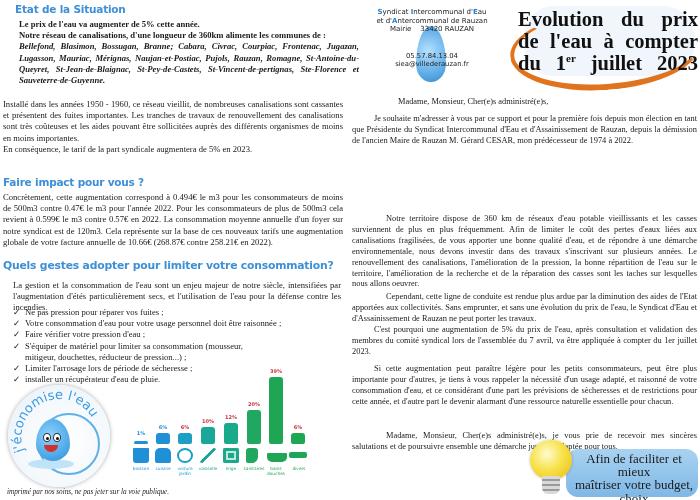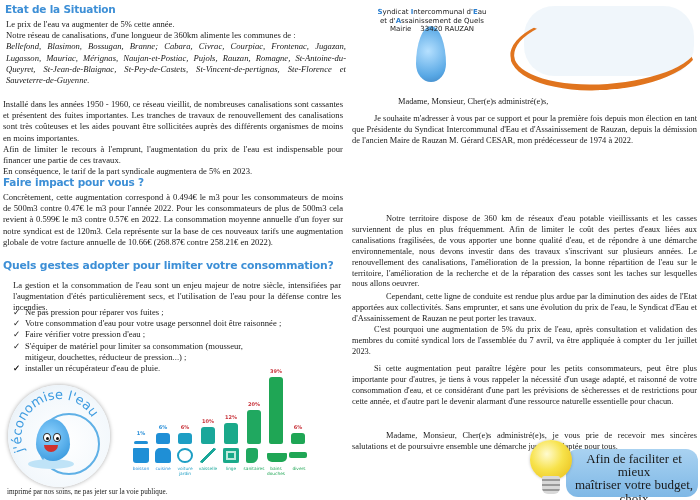--- a/index.html
+++ b/index.html
@@ -6,22 +6,22 @@
   html, body { width: 700px; height: 500px; overflow: hidden; background: #ffffff; }
   body { position: relative; font-family: "Liberation Serif", serif; color: #1a1a1a; }
 
   .left-col { position: absolute; left: 3px; top: 0; width: 342px; height: 500px; }
   .right-col { position: absolute; left: 352px; top: 0; width: 346px; height: 500px; }
 
   .h-section { font-family: "DejaVu Sans", sans-serif; color: #3d8fd6; font-weight: bold; font-size: 10.5px; letter-spacing: -0.2px; }
   .p { font-size: 8.6px; line-height: 11.2px; text-align: justify; }
   .it { font-style: italic; }
 
-  #h1 { position: absolute; top: 3px; left: 2px; }
-  #p-intro { position: absolute; top: 19px; left: 3px; width: 340px; }
+  #h1 { position: absolute; top: 3px; left: 12px; }
+  #p-intro { position: absolute; top: 19px; left: 16px; width: 340px; font-weight: bold; }
   #p-install { position: absolute; top: 99px; left: 0; width: 340px; }
   #h2 { position: absolute; top: 176px; left: 0; }
   #p-impact { position: absolute; top: 192px; left: 0; width: 340px; }
   #h3 { position: absolute; top: 259px; left: 0; font-size: 10.8px; }
   #p-gestes { position: absolute; top: 280px; left: 10px; width: 328px; }
   ul.checks { list-style: none; position: absolute; top: 307px; left: 10px; width: 328px; }
   ul.checks li { font-size: 8.6px; line-height: 11.2px; padding-left: 12px; position: relative; text-align: justify; }
   ul.checks li .chk { position: absolute; left: 0; top: 0; }
 
   
@@ -37,21 +37,21 @@
   #logo .puddle { position: absolute; left: 20px; top: 74px; width: 46px; height: 10px; background: #bfe3f7; border-radius: 50%; }
 
   
   #chart { position: absolute; left: 125px; top: 352px; width: 180px; height: 136px; }
   .bar-group { position: absolute; bottom: 44px; width: 14px; }
   .bar { width: 14px; border-radius: 3px 3px 2px 2px; position: absolute; bottom: 0; left: 0; }
   .bar-label { position: absolute; width: 24px; left: -5px; text-align: center; font-family: "DejaVu Sans", sans-serif; font-size: 5px; font-weight: bold; }
   .cat-icon { position: absolute; top: 96px; width: 16px; height: 15px; border-radius: 2px; }
   .cat-label { position: absolute; top: 114px; width: 24px; text-align: center; font-family: "DejaVu Sans", sans-serif; font-size: 4.3px; line-height: 5px; }
 
-  #footer { position: absolute; left: 4px; top: 488px; font-size: 7.2px; }
+  #footer { position: absolute; left: 4px; top: 488px; font-size: 7.2px; font-style: italic; }
 
   
   #org-block { position: absolute; left: 10px; top: 8px; width: 140px; text-align: center; font-family: "DejaVu Sans", sans-serif; font-size: 7px; line-height: 8.6px; color: #222; }
   #org-block .cap { color: #2a7fd0; font-weight: bold; }
   #org-drop { position: absolute; left: 64px; top: 26px; width: 30px; height: 56px; background: radial-gradient(circle at 40% 45%, #a9dbff 0%, #3a98e0 70%, #1f6fb8 100%);
     border-radius: 50% 50% 50% 50% / 68% 68% 32% 32%; opacity: 0.85; }
   #contact { position: absolute; left: 10px; top: 52px; width: 140px; text-align: center; font-family: "DejaVu Sans", sans-serif; font-size: 6.8px; line-height: 8.4px; color: #222; }
 
   #title-box { position: absolute; left: 158px; top: 2px; width: 190px; height: 84px; }
   #title-swoosh { position: absolute; left: 0; top: 8px; width: 190px; height: 80px; border-radius: 50%; border-bottom: 6px solid #e0741e; border-left: 4px solid #e0741e; border-right: 2px solid transparent; border-top: 2px solid transparent; transform: rotate(-4deg); }
@@ -83,35 +83,34 @@
 
 <div class="left-col">
   <div id="h1" class="h-section">Etat de la Situation</div>
   <div id="p-intro" class="p">
     <div>Le prix de l'eau va augmenter de 5% cette année.</div>
     <div>Notre réseau de canalisations, d'une longueur de 360km alimente les communes de :</div>
     <div class="it">Bellefond, Blasimon, Bossugan, Branne; Cabara, Civrac, Courpiac, Frontenac, Jugazan, Lugasson, Mauriac, Mérignas, Naujan-et-Postiac, Pujols, Rauzan, Romagne, St-Antoine-du-Queyret, St-Jean-de-Blaignac, St-Pey-de-Castets, St-Vincent-de-pertignas, Ste-Florence et Sauveterre-de-Guyenne.</div>
   </div>
   <div id="p-install" class="p">
     <div>Installé dans les années 1950 - 1960, ce réseau vieillit, de nombreuses canalisations sont cassantes et présentent des fuites importantes. Les tranches de travaux de renouvellement des canalisations sont très coûteuses et les aides pouvant être sollicitées auprès des différents organismes de moins en moins importantes.</div>
-    <div>Afin de limiter le recours à l'emprunt, l'augmentation du prix de l'eau est indispensable pour financer une partie de ces travaux.</div>
     <div>En conséquence, le tarif de la part syndicale augmentera de 5% en 2023.</div>
   </div>
 
   <div id="h2" class="h-section">Faire impact pour vous ?</div>
   <div id="p-impact" class="p">Concrètement, cette augmentation correspond à 0.494€ le m3 pour les consommateurs de moins de 500m3 contre 0.47€ le m3 pour l'année 2022. Pour les consommateurs de plus de 500m3 cela revient à 0.599€ le m3 contre 0.57€ en 2022. La consommation moyenne annuelle d'un foyer sur notre syndicat est de 120m3. Cela représente sur la base de ces nouveaux tarifs une augmentation globale de votre facture annuelle de 10.66€ (268.87€ contre 258.21€ en 2022).</div>
 
   <div id="h3" class="h-section">Quels gestes adopter pour limiter votre consommation?</div>
   <div id="p-gestes" class="p">La gestion et la consommation de l'eau sont un enjeu majeur de notre siècle, intensifiées par l'augmentation d'étés particulièrement secs, et l'utilisation de l'eau pour la défense contre les incendies.</div>
   <ul class="checks">
     <li><span class="chk">✓</span><span>Ne pas pression pour réparer vos fuites ;</span></li>
     <li><span class="chk">✓</span><span>Votre consommation d'eau pour votre usage personnel doit être raisonnée ;</span></li>
     <li><span class="chk">✓</span><span>Faire vérifier votre pression d'eau ;</span></li>
     <li style="width:230px"><span class="chk">✓</span><span>S'équiper de matériel pour limiter sa consommation (mousseur, mitigeur, douchettes, réducteur de pression...) ;</span></li>
-    <li><span class="chk">✓</span></li>
+    <li><span class="chk">✓</span><span>Limiter l'arrosage lors de période de sécheresse ;</span></li>
     <li><span class="chk">✓</span><span>installer un récupérateur d'eau de pluie.</span></li>
   </ul>
 
   <div id="logo">
     <svg class="arc-text" viewBox="0 0 102 102">
       <defs>
           <path id="arcp" d="M 16 66 A 38 38 0 1 1 88 62"></path>
         </defs>
       <text font-family="DejaVu Sans, sans-serif" font-size="13" fill="#3d9be0"><textPath href="#arcp">j'économise l'eau</textPath></text>
     </svg>
@@ -179,28 +178,37 @@
   <div id="footer">imprimé par nos soins, ne pas jeter sur la voie publique.</div>
 </div>
 
 <div class="right-col">
   <div id="org-drop"></div>
   <div id="org-block">
     <div>
       <span class="cap">S</span><span>yndicat </span><span class="cap">I</span><span>ntercommunal d'</span><span class="cap">E</span><span>au</span>
     </div>
     <div>
-      <span>et d'</span><span class="cap">A</span><span>ssainissement de Quels</span>
+      <span>et d'</span><span class="cap">A</span><span>ntercommunal de Rauzan</span>
     </div>
     <div style="white-space:pre">Mairie    33420 RAUZAN</div>
+  </div>
+  <div id="contact">
+    <div>05.57.84.13.04</div>
+    <div>siea@villederauzan.fr</div>
   </div>
 
   <div id="title-box">
     <div id="title-bg"></div>
     <div id="title-swoosh"></div>
+    <div id="title-text">
+      <div>Evolution du prix</div>
+      <div>de l'eau à compter</div>
+      <div><span>du 1</span><span class="sup">er</span><span> juillet 2023</span></div>
+    </div>
   </div>
 
   <div id="greeting" class="rp">Madame, Monsieur, Cher(e)s administré(e)s,</div>
   <div id="r-p1" class="rp"><span class="ind"></span><span>Je souhaite m'adresser à vous par ce support et pour la première fois depuis mon élection en tant que Présidente du Syndicat Intercommunal d'Eau et d'Assainissement de Rauzan, depuis la démission de l'ancien Maire de Rauzan M. Gérard CESAR, mon prédécesseur de 1974 à 2022.</span></div>
   <div id="r-p3" class="rp"><span class="ind2"></span><span>Notre territoire dispose de 360 km de réseaux d'eau potable vieillissants et les casses surviennent de plus en plus fréquemment. Afin de limiter le coût des pertes d'eaux liées aux canalisations fragilisées, de vous apporter une bonne qualité d'eau, et de répondre à une démarche environnementale, nous devons investir dans des travaux s'inscrivant sur plusieurs années. Le renouvellement des canalisations, l'amélioration de la pression, la bonne répartition de l'eau sur le territoire, l'amélioration de la recherche et de la réparation des casses sont les taches sur lesquelles nous allons oeuvrer.</span></div>
   <div id="r-p4" class="rp">
     <div><span class="ind2"></span><span>Cependant, cette ligne de conduite est rendue plus ardue par la diminution des aides de l'Etat apportées aux collectivités. Sans emprunter, et sans une évolution du prix de l'eau, le Syndicat d'Eau et d'Assainissement de Rauzan ne peut porter les travaux.</span></div>
     <div><span class="ind"></span><span>C'est pourquoi une augmentation de 5% du prix de l'eau, après consultation et validation des membres du comité syndical lors de l'assemblée du 7 avril, va être appliquée à compter du 1er juillet 2023.</span></div>
   </div>
   <div id="r-p5" class="rp"><span class="ind"></span><span>Si cette augmentation peut paraître légère pour les petits consommateurs, peut être plus importante pour d'autres, je tiens à vous rappeler la nécessité d'un usage adapté, et raisonné de votre consommation d'eau, et ce considérant d'une part les prévisions de sècheresses et de restrictions pour cette année, et d'autre part le devenir alarmant d'une ressource naturelle essentielle pour chacun.</span></div>

